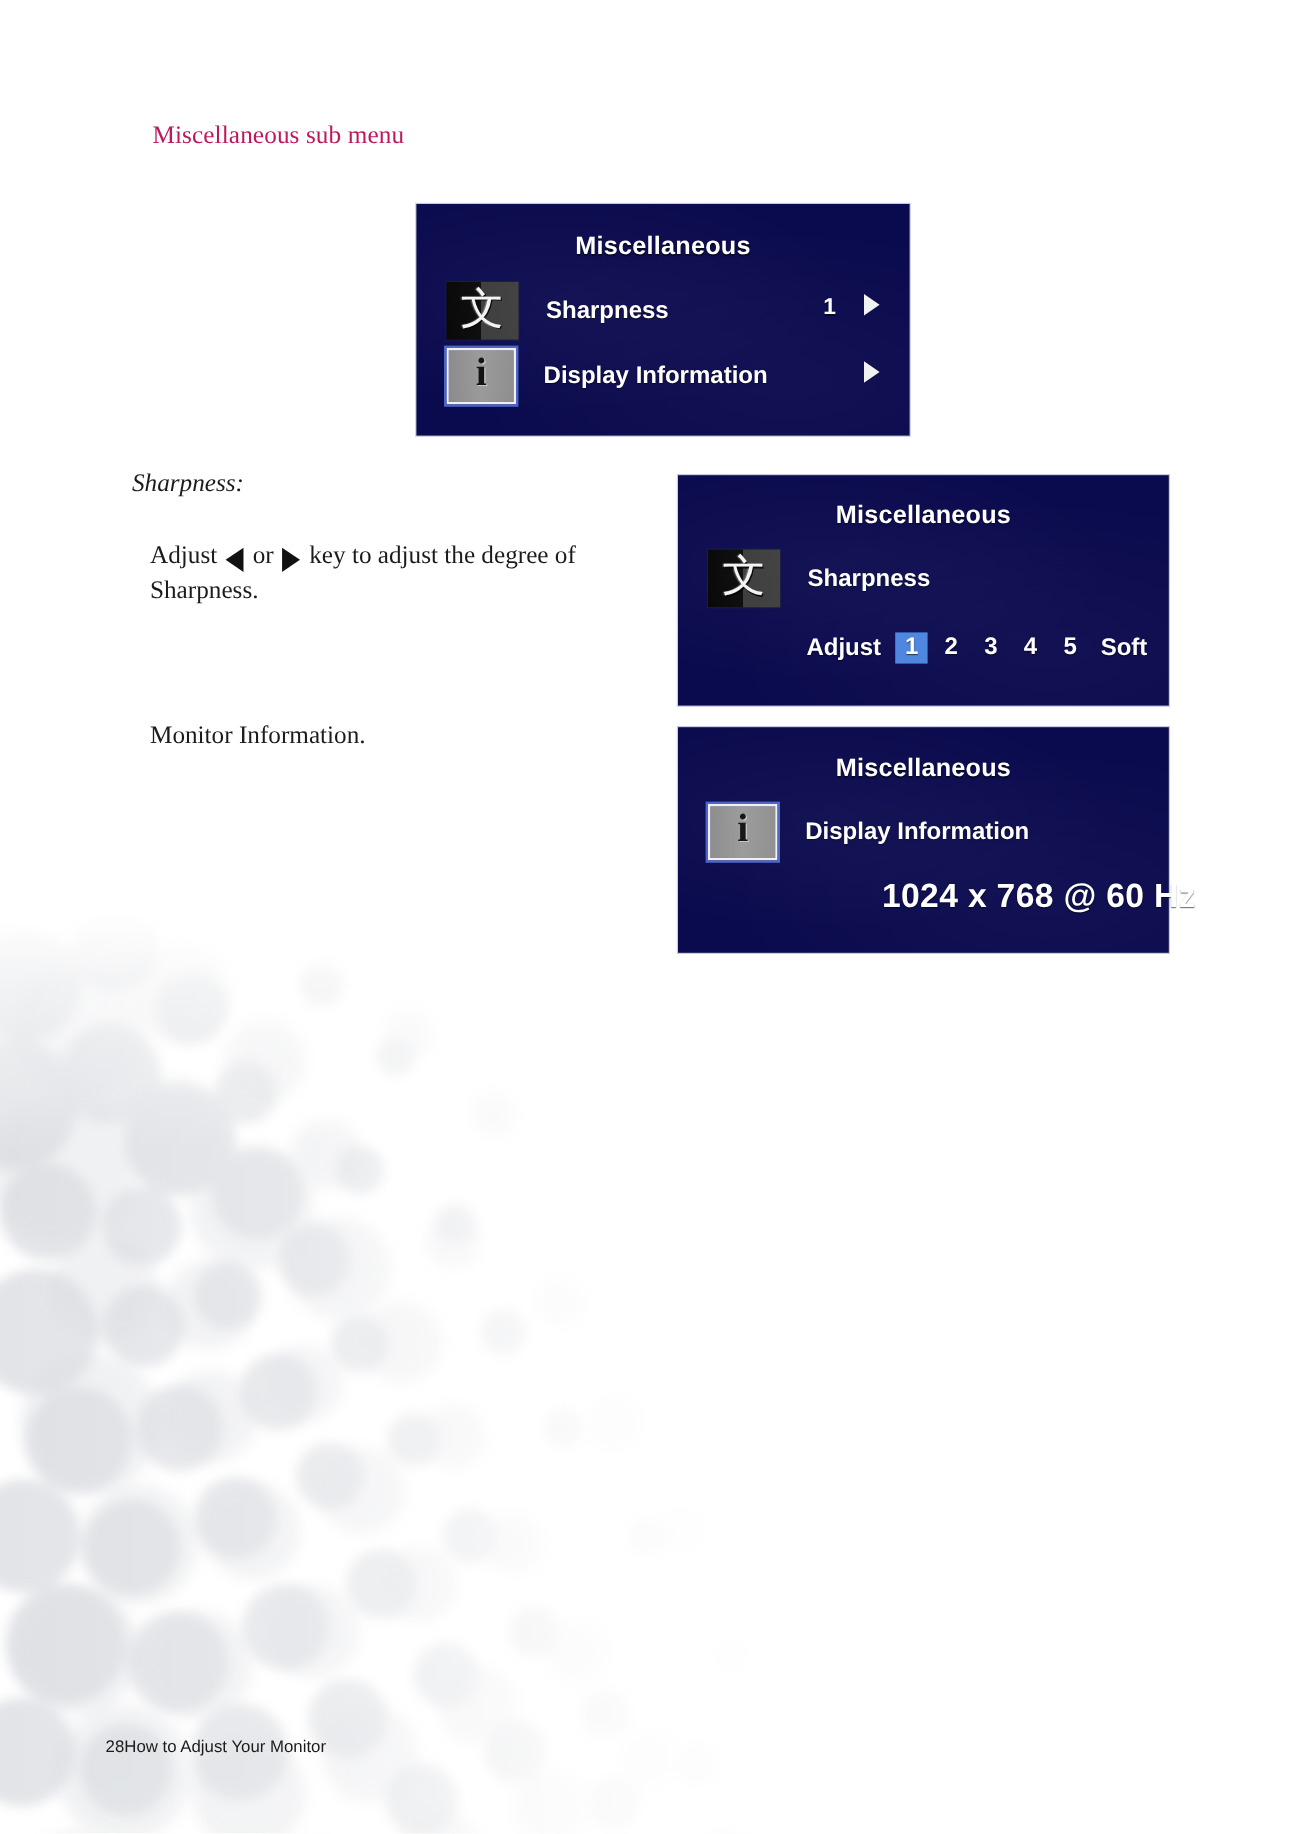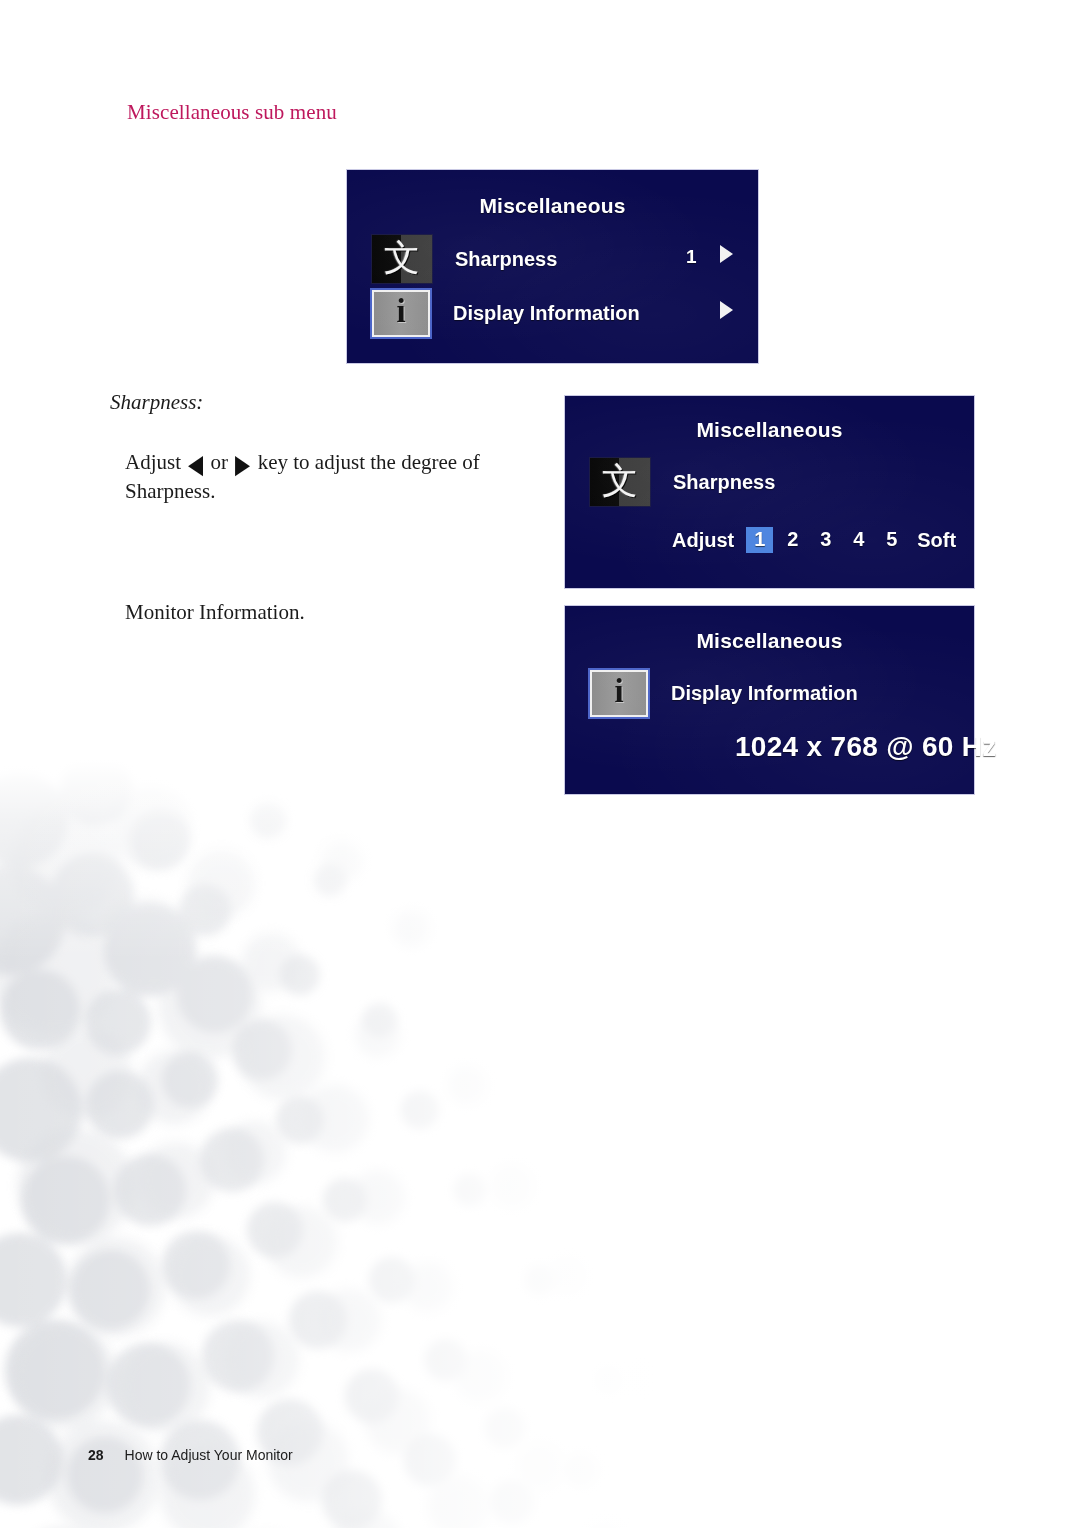--- a/index.html
+++ b/index.html
@@ -216,21 +216,21 @@
     position: absolute;
     left: 88px;
     top: 1447px;
     display: flex;
     align-items: baseline;
     font-family: "Liberation Sans", sans-serif;
     font-size: 14px;
     color: #1b1b1b;
     z-index: 5;
   }
-  #footer-page-number { font-weight: bold; margin-right: 21px; }
+  #footer-page-number { font-weight: normal; }
 </style>
 </head>
 <body>
 
 <svg id="bubble-texture" viewBox="0 0 760 768" preserveAspectRatio="none" aria-hidden="true">
   <defs>
     <filter id="softblur">
         <feGaussianBlur stdDeviation="5"></feGaussianBlur>
       </filter>
     <g id="bubbles" fill="#d9dbe0">

